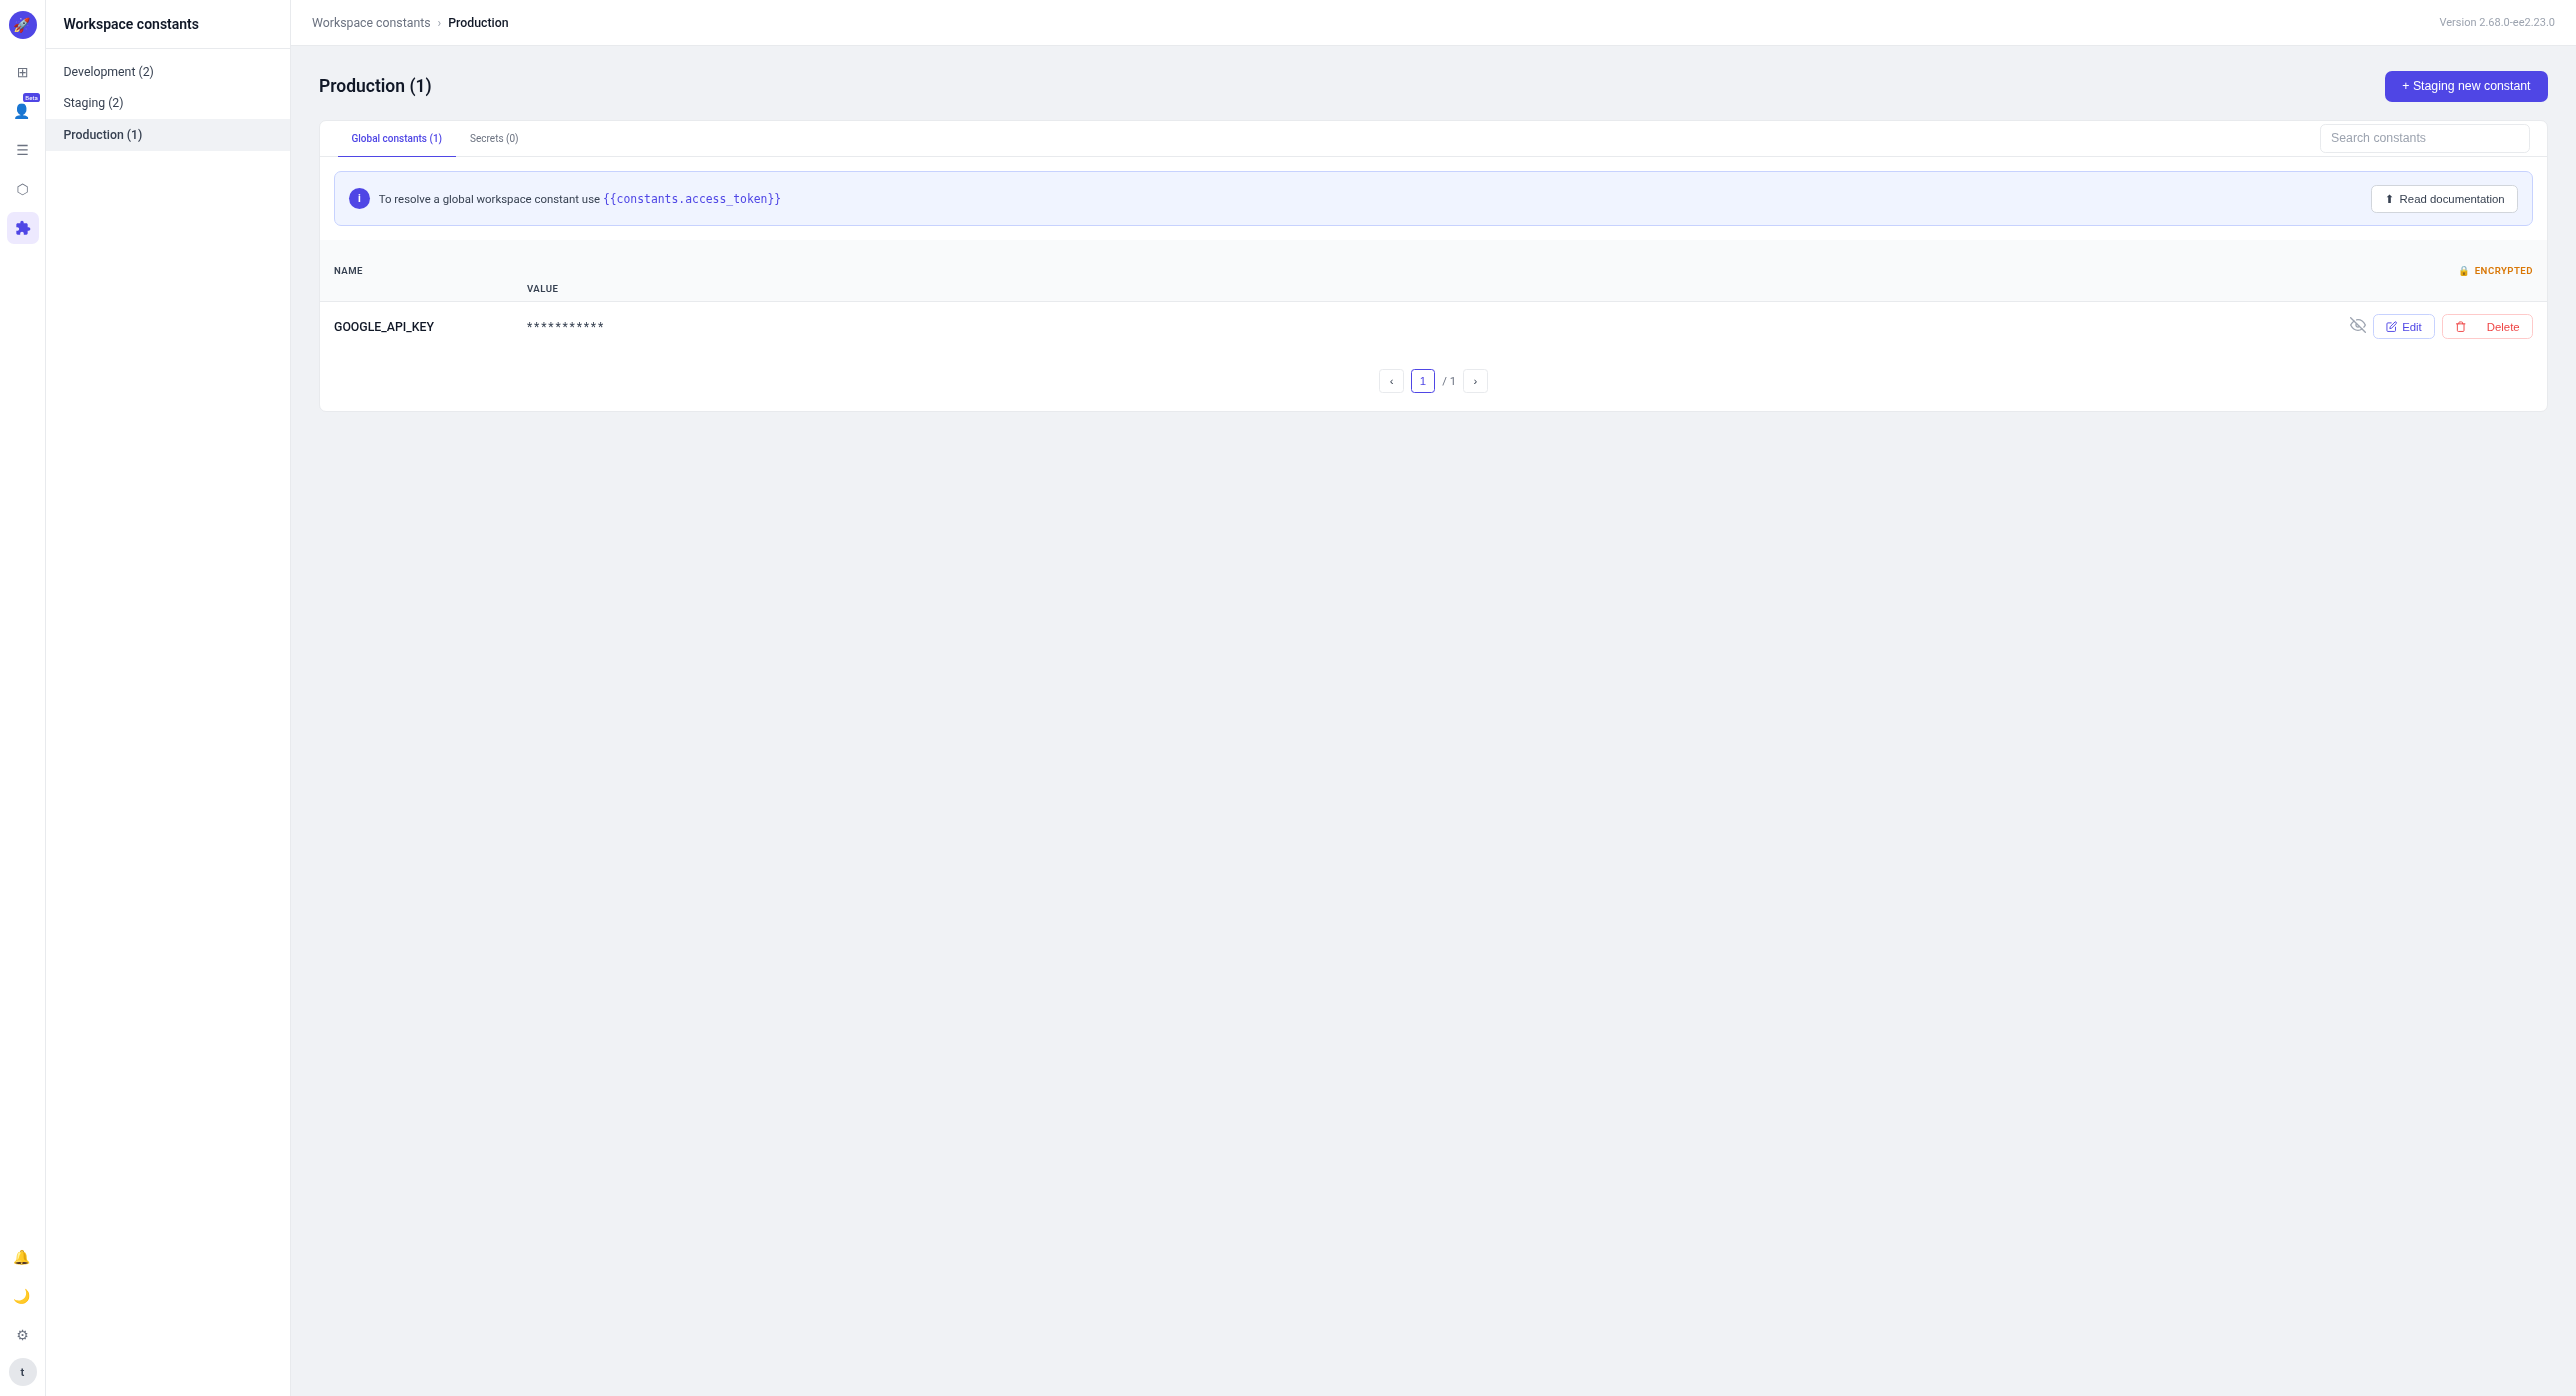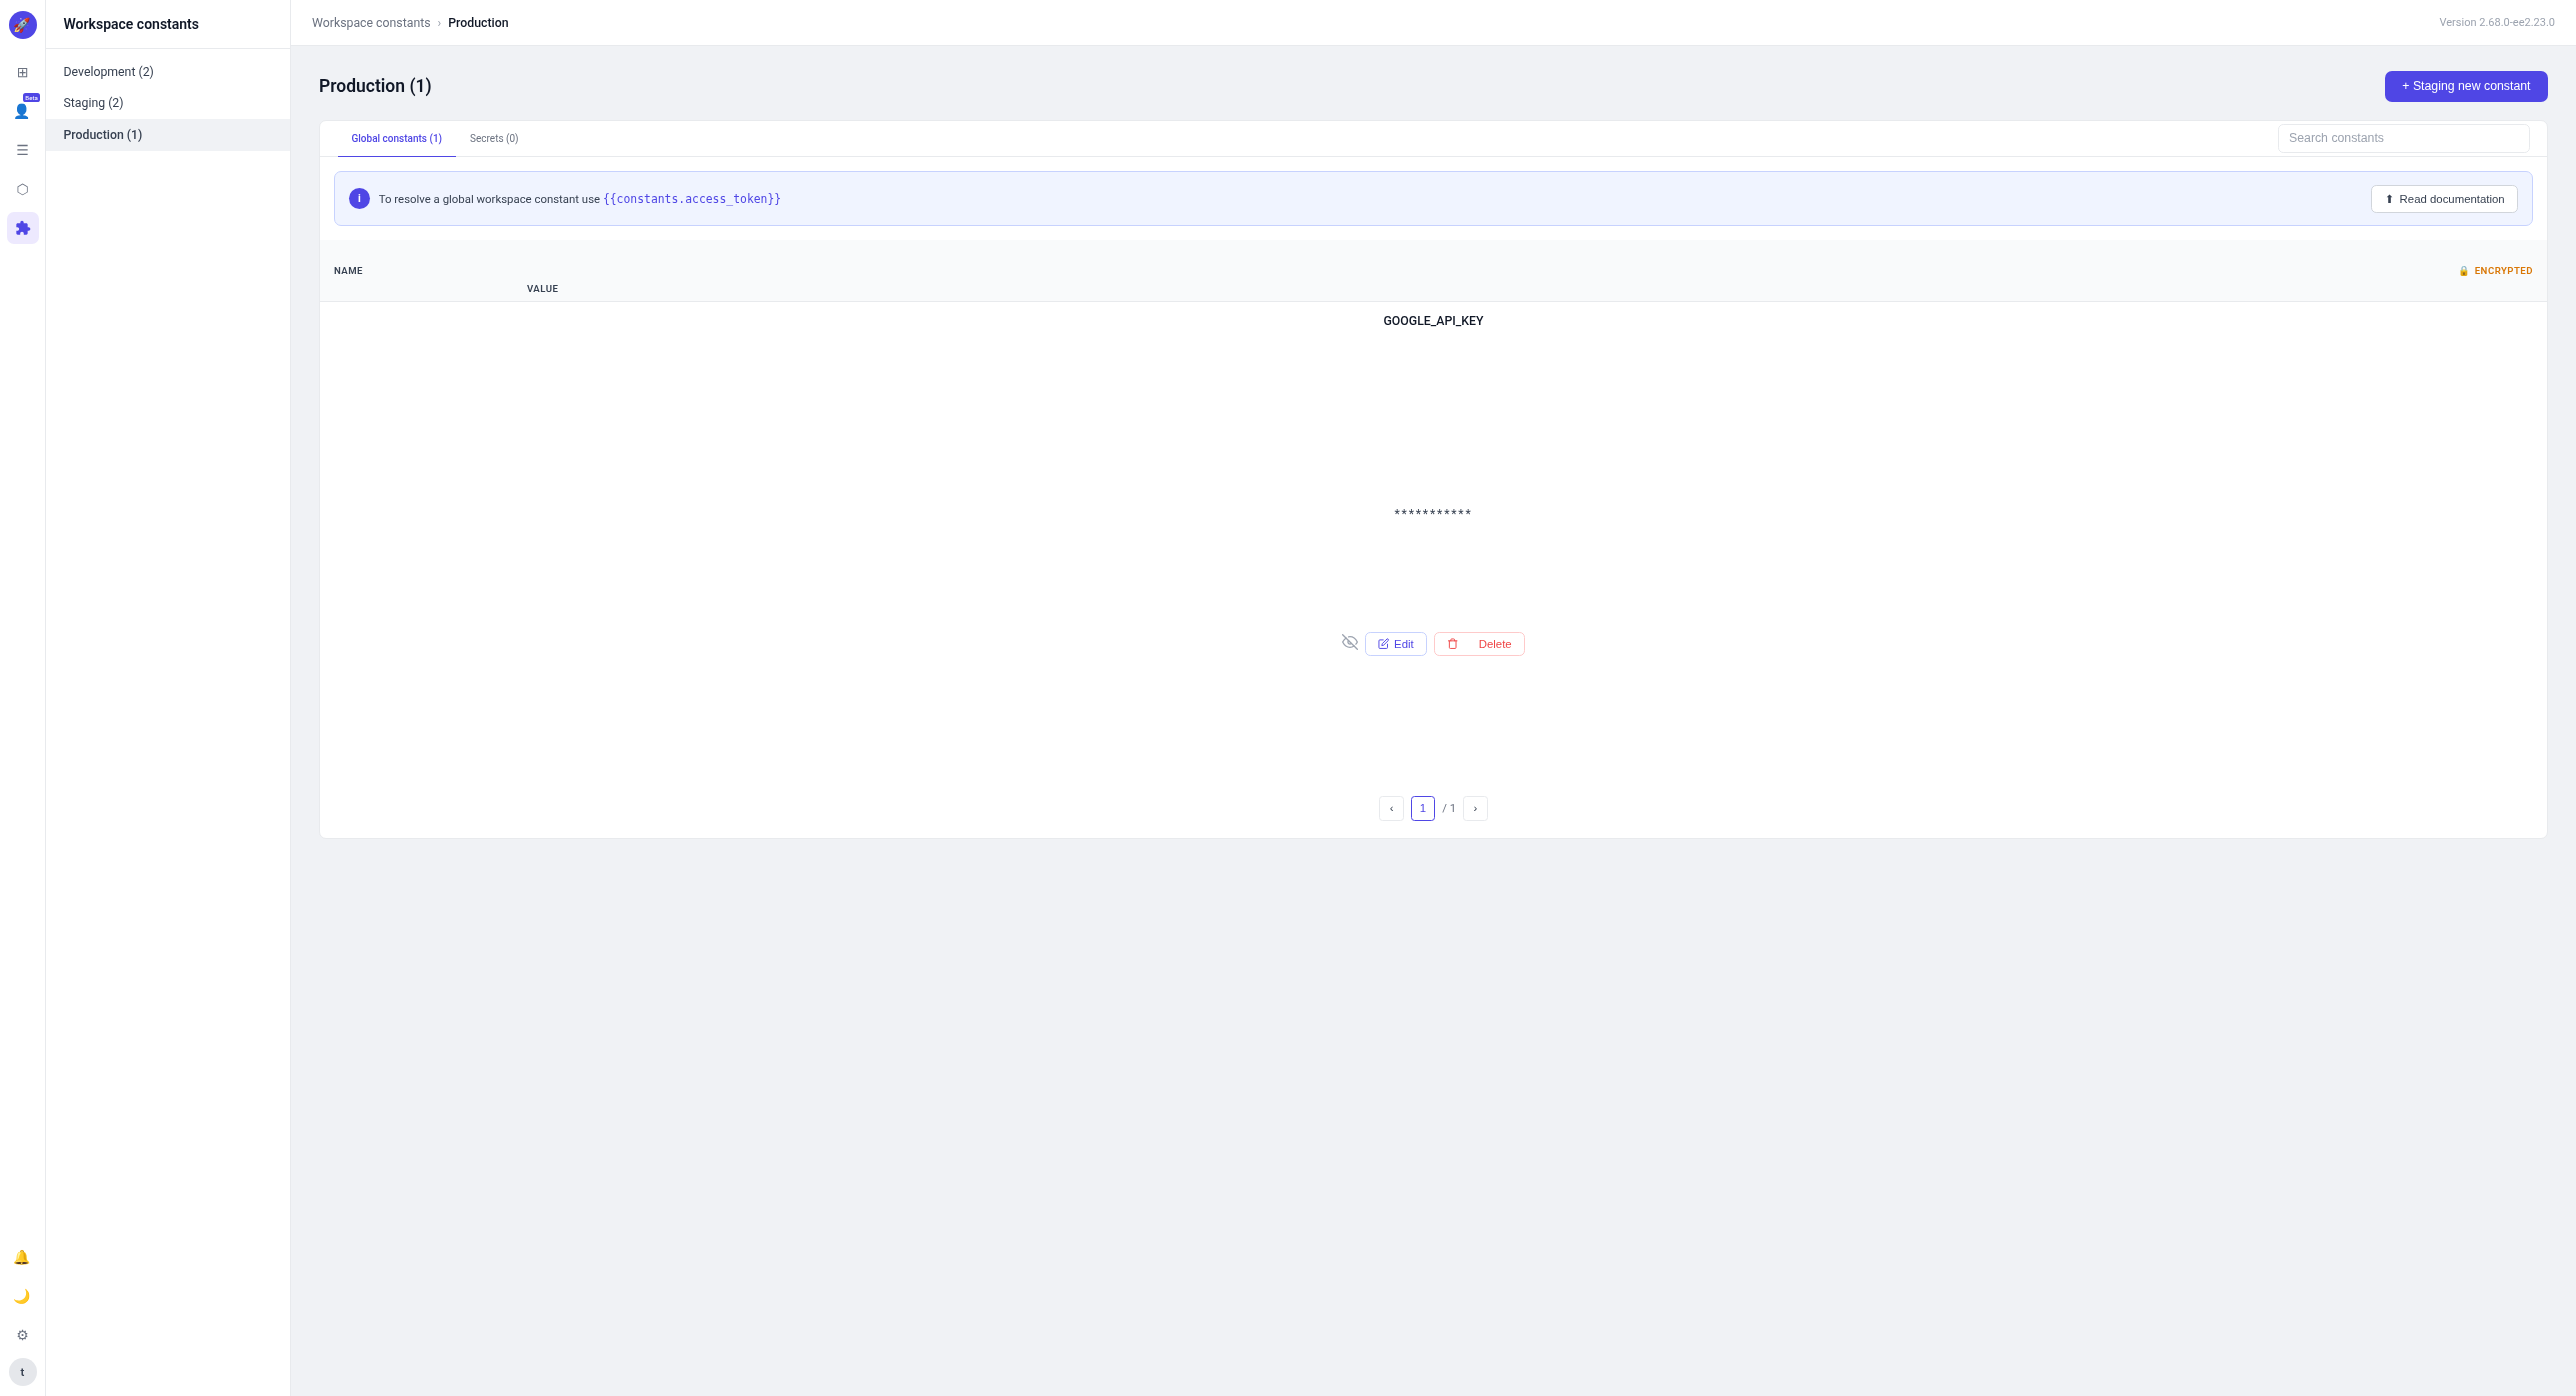--- a/index.html
+++ b/index.html
@@ -163,21 +163,21 @@
       color: #4f46e5;
       border-bottom-color: #4f46e5;
       font-weight: 500;
     }
     .search-box {
       border: 0.9px solid #e8eaed;
       border-radius: 5.3px;
       padding: 6.1px 10.5px;
       font-size: 12.3px;
       color: #374151;
-      width: 252px;
+      width: 210px;
       outline: none;
       background: #fff;
     }
     .search-box::placeholder { color: #9ca3af; }
 
     
     .info-banner {
       margin: 14px;
       background: #f0f4ff;
       border: 0.9px solid #c7d2fe;
@@ -230,21 +230,21 @@
     .col-name { flex: 0 0 193px; font-size: 9.6px; font-weight: 600; color: #374151; text-transform: uppercase; letter-spacing: 0.05em; }
     .col-value { flex: 1; font-size: 9.6px; font-weight: 600; color: #374151; text-transform: uppercase; letter-spacing: 0.05em; margin-top: 36px; }
     .col-encrypted { flex: 0 0 158px; font-size: 9.6px; font-weight: 600; color: #d97706; text-transform: uppercase; letter-spacing: 0.05em; text-align: right; display: flex; align-items: center; justify-content: flex-end; gap: 3.5px; }
 
     .table-row {
       display: flex;
       align-items: center;
       padding: 12.3px 14px;
       border-bottom: 0.9px solid #f3f4f6;
     }
-    .table-row:last-child { border-bottom: none; flex-direction: column; }
+    .table-row:last-child { border-bottom: none; }
     .cell-name { flex: 0 0 193px; font-size: 12.3px; color: #111827; font-weight: 500; }
     .cell-value { flex: 1; font-size: 12.3px; color: #374151; letter-spacing: 1.8px; }
     .cell-actions { flex: 0 0 245px; display: flex; align-items: center; justify-content: flex-end; gap: 7px; }
 
     .eye-off-icon { color: #9ca3af; font-size: 14px; }
 
     .btn-edit {
       border: 0.9px solid #c7d2fe;
       background: #fff;
       border-radius: 5.3px;

